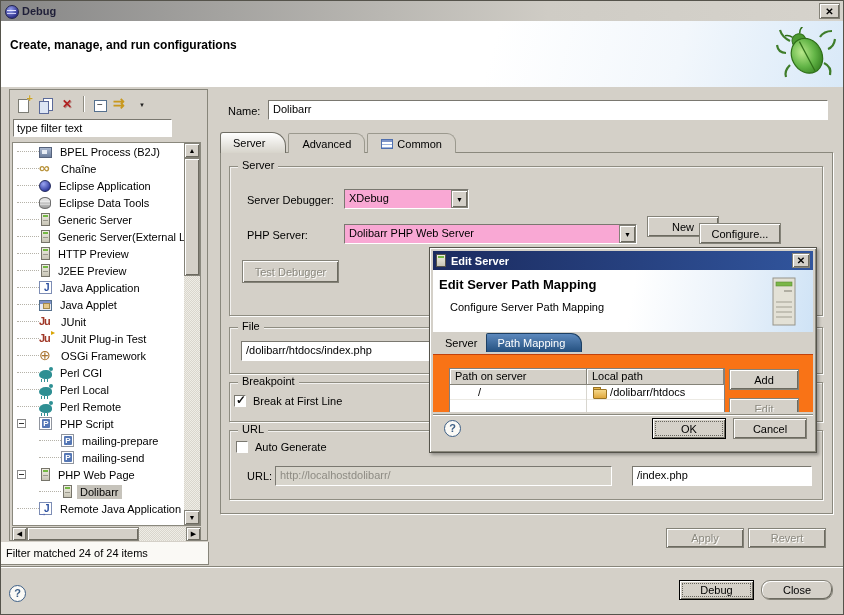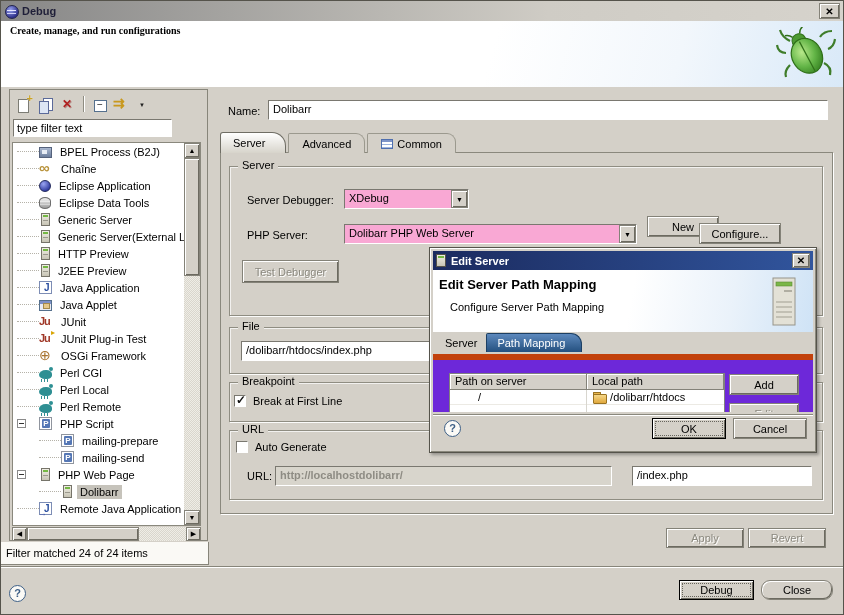--- a/index.html
+++ b/index.html
@@ -17,21 +17,21 @@
   .btn{position:relative;background:#d4d0c8;border:1px solid #848278;
     box-shadow:inset 1px 1px 0 #ffffff,inset -1px -1px 0 #6c6a60;text-align:center;cursor:default;
     font-family:"Liberation Sans",sans-serif;font-size:11px;color:#000;display:flex;align-items:center;justify-content:center;}
   .btn.focus{border:1px solid #000;}
   .btn.focus::after{content:"";position:absolute;inset:3px;outline:1px dotted #66645c;}
   .btn.disabled{color:#8b897f;text-shadow:1px 1px 0 #fff;}
   .closebtn{font-weight:bold;font-size:10px;}
   
   .header{position:absolute;left:0;top:20px;width:100%;height:66px;
     background:linear-gradient(105deg,#ffffff 58%,#f2f7fc 80%,#d9e9f8 100%);}
-  .header .htitle{position:absolute;left:9px;top:4px;font-size:10px;font-weight:bold;font-family:Liberation Serif, serif;}
+  .header .htitle{position:absolute;left:9px;top:17px;font-size:12px;font-weight:bold;}
   .bug{position:absolute;right:7px;top:6px;}
   
   .lpanel{position:absolute;left:8px;top:88px;width:199px;height:452px;border:1px solid #87857a;background:#d4d0c8;}
   .ltoolbar{position:absolute;left:2px;top:2px;height:24px;display:flex;align-items:center;gap:5px;padding-left:3px;}
   .tbi{width:17px;height:17px;position:relative;display:inline-block;}
   .tsep{width:1px;height:16px;background:#8f8d82;box-shadow:1px 0 0 #fff;margin:0 2px;}
   .new-config-icon::before{content:"";position:absolute;left:3px;top:3px;width:9px;height:12px;background:#fff;border:1px solid #7c7c74;}
   .new-config-icon::after{content:"+";position:absolute;right:-1px;top:-4px;color:#c9a227;font-weight:bold;font-size:11px;text-shadow:0 0 1px #fff;}
   .duplicate-config-icon::before{content:"";position:absolute;left:6px;top:2px;width:8px;height:11px;background:#fff;border:1px solid #5b6a9a;}
   .duplicate-config-icon::after{content:"";position:absolute;left:2px;top:5px;width:8px;height:11px;background:#dde6f5;border:1px solid #5b6a9a;}
@@ -121,21 +121,21 @@
   .mini-server-icon{width:10px;height:13px;background:linear-gradient(#f0eee4,#c7c4b5);border:1px solid #54524a;position:relative;display:inline-block;}
   .mini-server-icon::before{content:"";position:absolute;left:1px;right:1px;top:1px;height:2px;background:#74b843;}
   .dlghead{position:absolute;left:3px;top:22px;right:3px;height:62px;background:linear-gradient(100deg,#ffffff 52%,#eaf2fa 78%,#cfe3f6 100%);}
   .dlghead .hh{position:absolute;left:6px;top:7px;font-size:13px;font-weight:bold;}
   .dlghead .hs{position:absolute;left:17px;top:31px;}
   .tower{position:absolute;right:15px;top:7px;}
   .dlgtabs{position:absolute;left:6px;top:85px;display:flex;align-items:flex-end;z-index:2;}
   .dtab{padding:3px 9px;}
   .dtab.pm{background:linear-gradient(#5d89bd,#24507f);color:#fff;border:1px solid #1c3f63;border-bottom:none;
        border-radius:2px 11px 0 0;padding:3px 16px 3px 10px;}
-  .dlgcontent{position:absolute;left:3px;top:106px;right:3px;height:58px;border-top:6px solid #c2410c;overflow:hidden;background:#6d28d9;}
+  .dlgcontent{position:absolute;left:3px;top:106px;right:3px;height:58px;border-top:1px solid #c2410c;overflow:hidden;background:#f97316;}
   .ptable{position:absolute;left:16px;top:13px;width:276px;background:#fff;border:1px solid #808080;}
   .phead{display:flex;}
   .pheadcell{width:138px;height:16px;background:#d4d0c8;border:1px solid #848278;border-top:none;border-left:none;
        box-shadow:inset 1px 1px 0 #fff;padding:1px 5px;}
   .pheadcell:first-child{border-left:none;}
   .prow{display:flex;height:15px;align-items:center;border-bottom:1px solid #eceae4;}
   .pcell1{width:138px;padding-left:28px;border-right:1px solid #d8d6cf;height:15px;line-height:15px;}
   .pcell2{width:138px;display:flex;align-items:center;gap:4px;padding-left:6px;height:15px;}
   .folder-icon{width:13px;height:10px;position:relative;display:inline-block;}
   .folder-icon::before{content:"";position:absolute;left:0;top:0;width:6px;height:3px;background:#e8b64c;border:1px solid #9a7322;border-bottom:none;border-radius:1px 1px 0 0;}
@@ -371,21 +371,21 @@
       </div>
     </div>
 
     <div class="group" style="left:13px;top:341px;width:594px;height:70px;">
       <span class="gtitle">URL</span>
       <div class="cbrow" style="left:6px;top:10px;">
         <span class="cb"></span>
         <span>Auto Generate</span>
       </div>
       <span style="position:absolute;left:17px;top:39px;">URL:</span>
-      <div class="input disabled" style="left:45px;top:35px;width:337px;height:20px;font-weight:bold;">http://localhostdolibarr/</div>
+      <div class="input disabled" style="left:45px;top:35px;width:337px;height:20px;">http://localhostdolibarr/</div>
       <div class="input" style="left:402px;top:35px;width:180px;height:20px;">/index.php</div>
     </div>
 
     <div class="btn disabled" style="position:absolute;left:450px;top:439px;width:78px;height:20px;">Apply</div>
     <div class="btn disabled" style="position:absolute;left:532px;top:439px;width:78px;height:20px;">Revert</div>
   </div>
 
   <div class="dlg">
     <div class="dlgtitle">
       <span class="mini-server-icon"></span>

